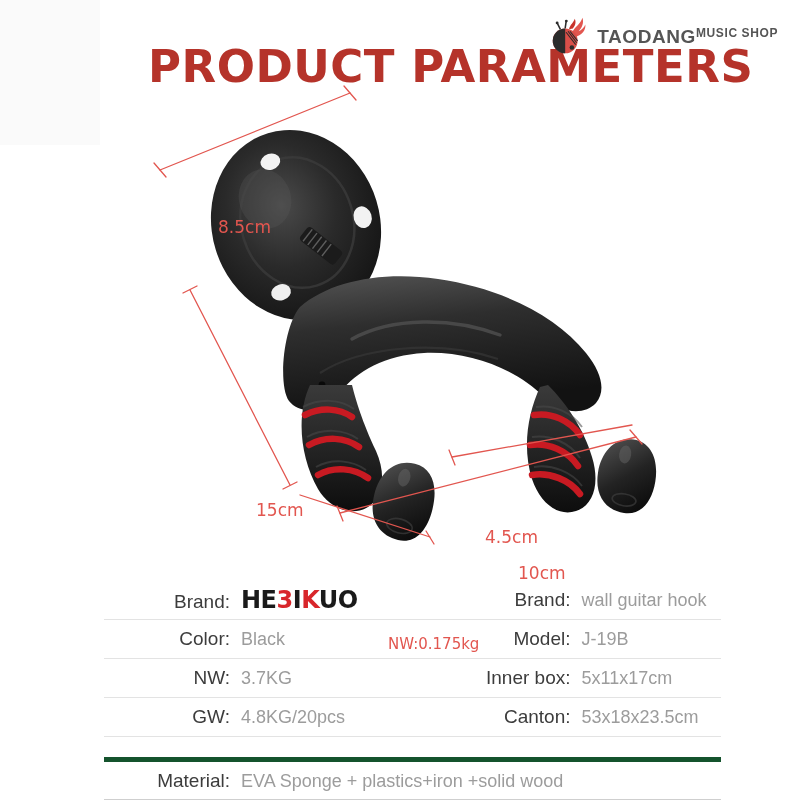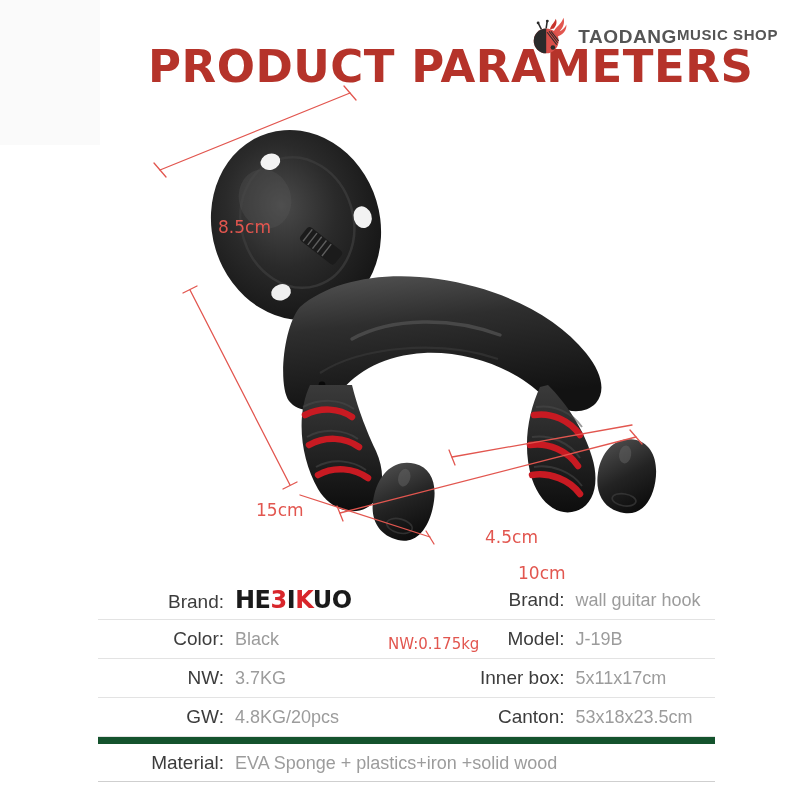--- a/index.html
+++ b/index.html
@@ -53,21 +53,21 @@
     flex-direction: row;
     line-height: 1.02;
   }
   .brand-line1 {
     font-size: 19px;
     font-weight: bold;
     color: #555555;
     letter-spacing: 0.6px;
   }
   .brand-line2 {
-    font-size: 15px;
+    font-size: 12px;
     font-weight: bold;
     color: #555555;
     letter-spacing: 0.6px;
   }
 
   
   .product-stage {
     position: absolute;
     left: 0;
     top: 85px;
@@ -85,35 +85,36 @@
   }
   .dim-85  { left: 218px; top: 132px; }
   .dim-15  { left: 256px; top: 415px; }
   .dim-45  { left: 485px; top: 442px; }
   .dim-10  { left: 518px; top: 478px; }
   .dim-nw  { left: 388px; top: 550px; font-size: 15px; }
 
   
   .spec-table {
     position: absolute;
-    left: 98px;
+    left: 104px;
     top: 581px;
     width: 617px;
   }
   .spec-row {
     display: flex;
     height: 38px;
     align-items: center;
     border-bottom: 1px solid #e3e3e3;
   }
   .spec-row.first { border-top: none; }
   .spec-row.last {
-    border-top: 7px solid #14532d;
+    border-top: 5px solid #14532d;
     border-bottom: 1px solid #cfcfcf;
     height: 37px;
+    margin-top: 20px;
   }
   .cell {
     display: flex;
     align-items: baseline;
     flex: 1 1 0;
     min-width: 0;
   }
   .cell-label {
     text-align: right;
     color: #3c3c3c;

